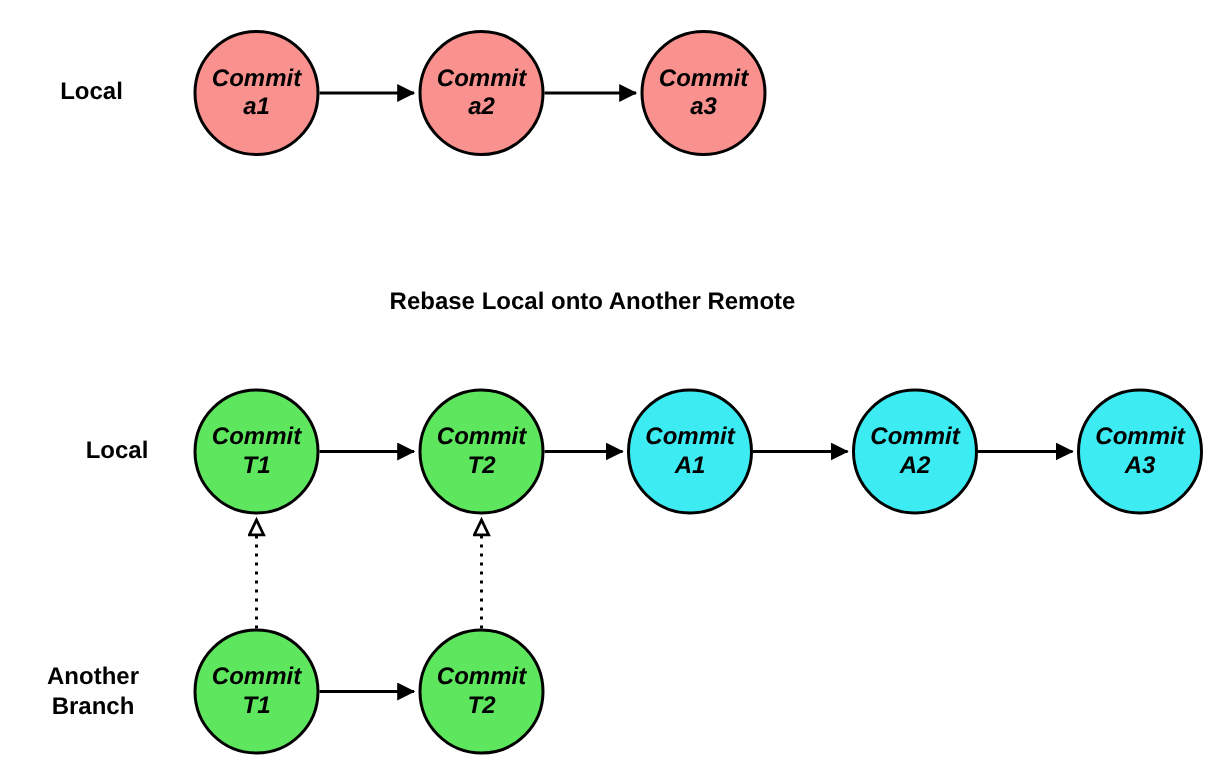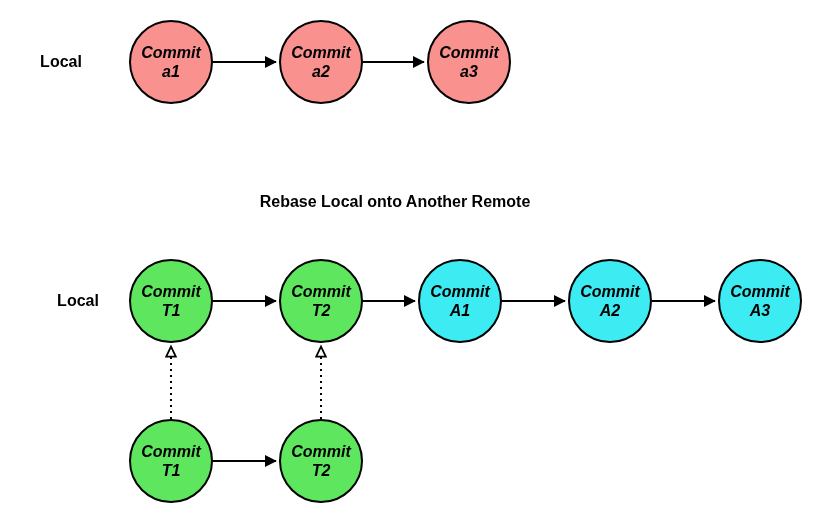--- a/index.html
+++ b/index.html
@@ -103,20 +103,24 @@
     <line class="edge-solid" x1="213" y1="461" x2="276" y2="461" marker-end="url(#arrowSolid)"></line>
 
     <line class="edge-dotted" x1="171" y1="419" x2="171" y2="347" marker-end="url(#arrowOpen)"></line>
     <line class="edge-dotted" x1="321" y1="419" x2="321" y2="347" marker-end="url(#arrowOpen)"></line>
   </svg>
 
   <div class="diagram-title">Rebase Local onto Another Remote</div>
 
   <div class="row-label" style="left:61px; top:62px;">Local</div>
   <div class="row-label" style="left:78px; top:301px;">Local</div>
+  <div class="row-label" style="left:62px; top:462px;">
+    <span>Another</span><br>
+    <span>Branch</span>
+  </div>
 
   <div class="node node-pink" style="left:129px; top:20px;">
     <span>Commit</span>
     <span>a1</span>
   </div>
   <div class="node node-pink" style="left:279px; top:20px;">
     <span>Commit</span>
     <span>a2</span>
   </div>
   <div class="node node-pink" style="left:427px; top:20px;">

